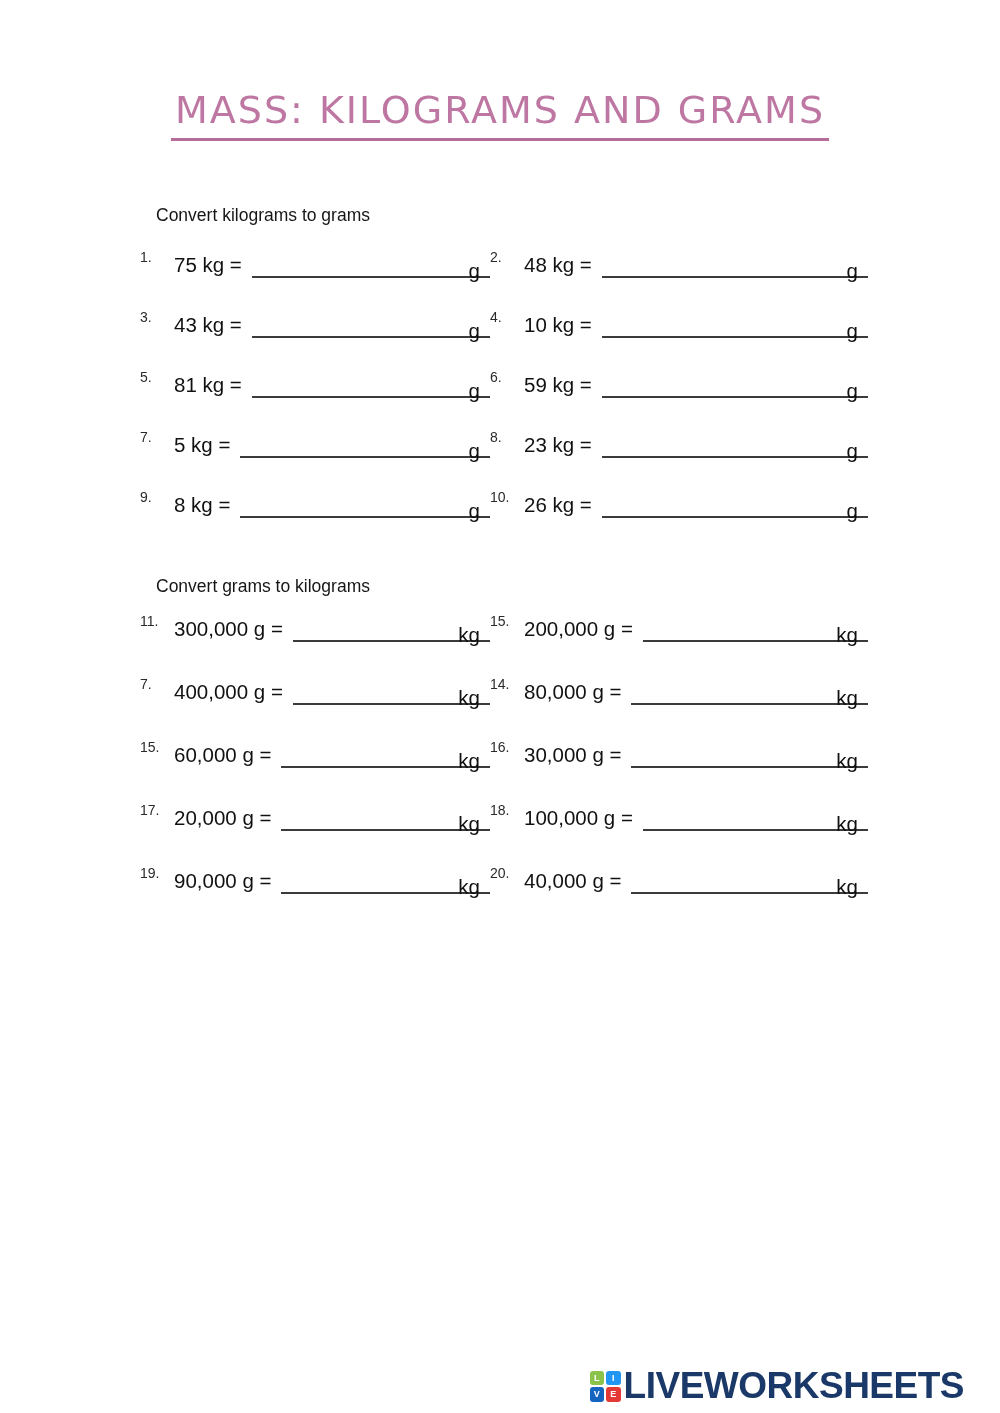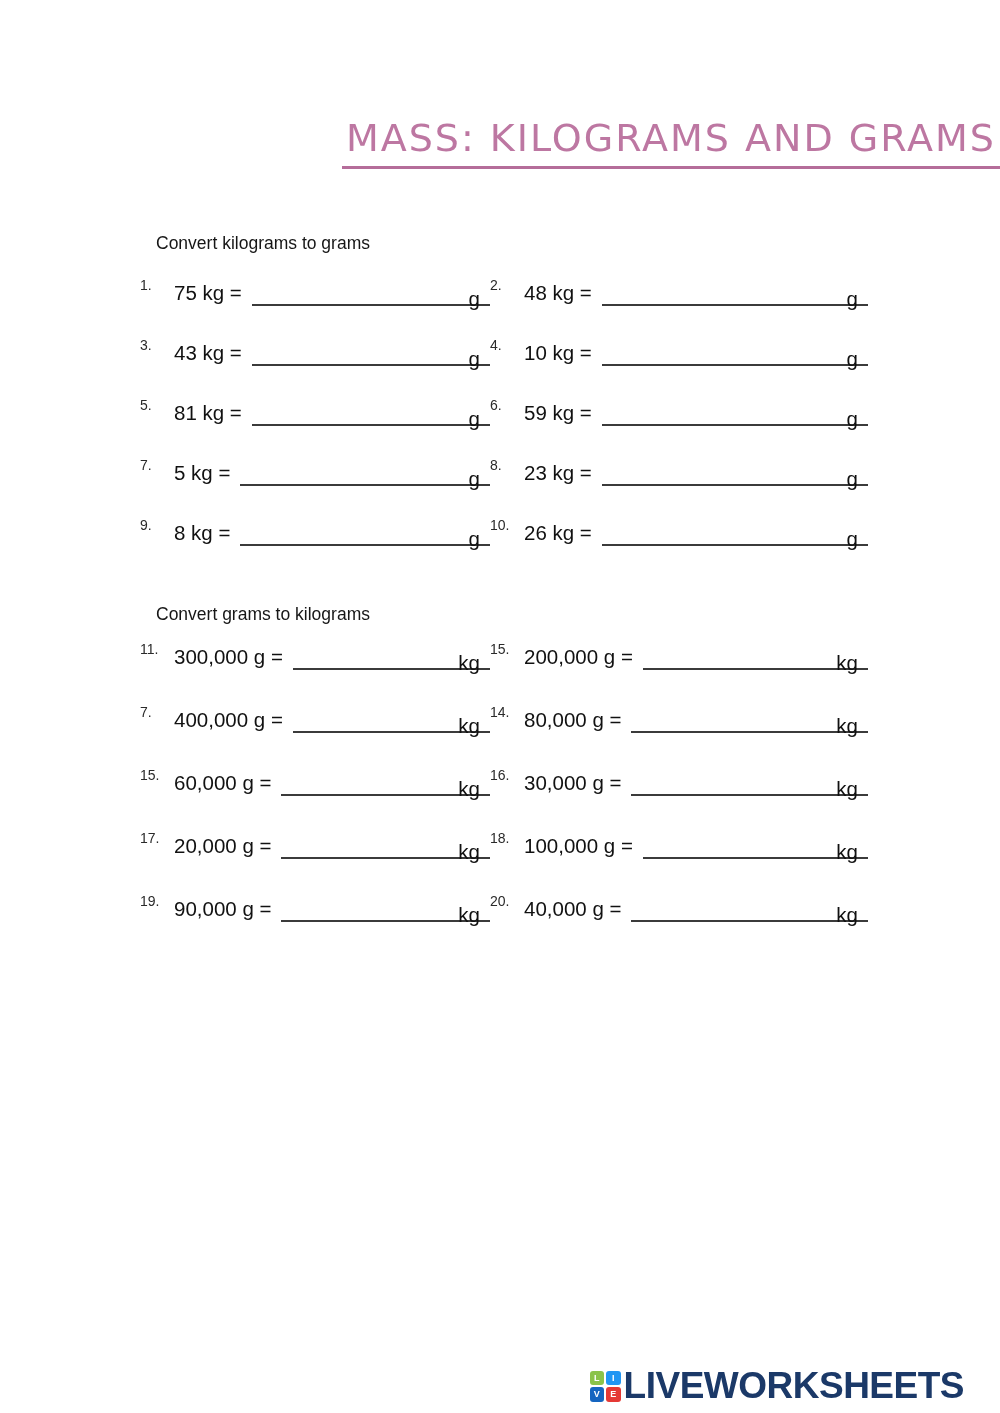--- a/index.html
+++ b/index.html
@@ -8,21 +8,21 @@
     height: 1413px;
     background: #ffffff;
     font-family: "Liberation Sans", sans-serif;
     color: #1e1e1e;
     position: relative;
     overflow: hidden;
   }
   .page { position: relative; width: 1000px; height: 1413px; }
 
   
-  .title-wrap { text-align: right; padding-top: 116px; }
+  .title-wrap { text-align: center; padding-top: 88px; }
   .worksheet-title {
     display: inline-block;
     font-family: "DejaVu Sans", sans-serif;
     font-size: 38px;
     letter-spacing: 2px;
     font-weight: 500;
     color: #bd77a2;
     border-bottom: 3px solid #b56d9a;
     padding: 0 4px 6px 4px;
   }

